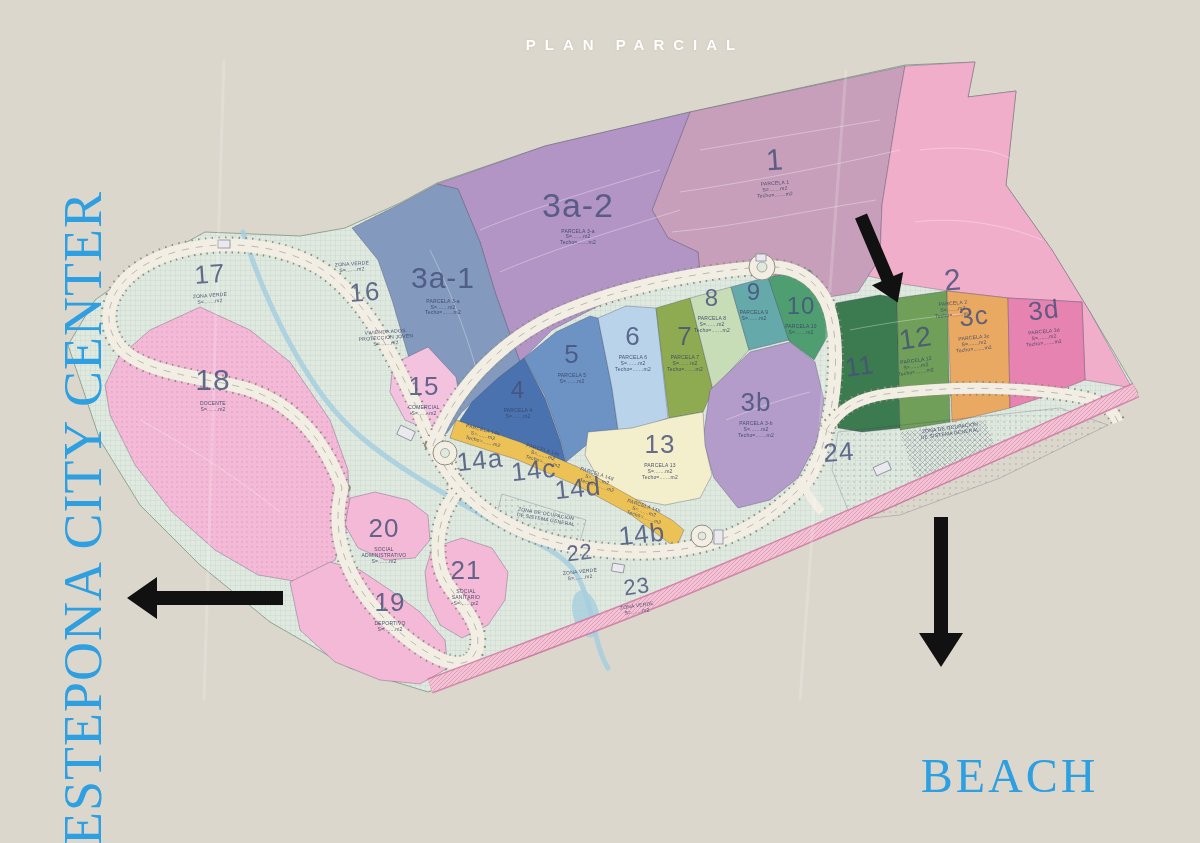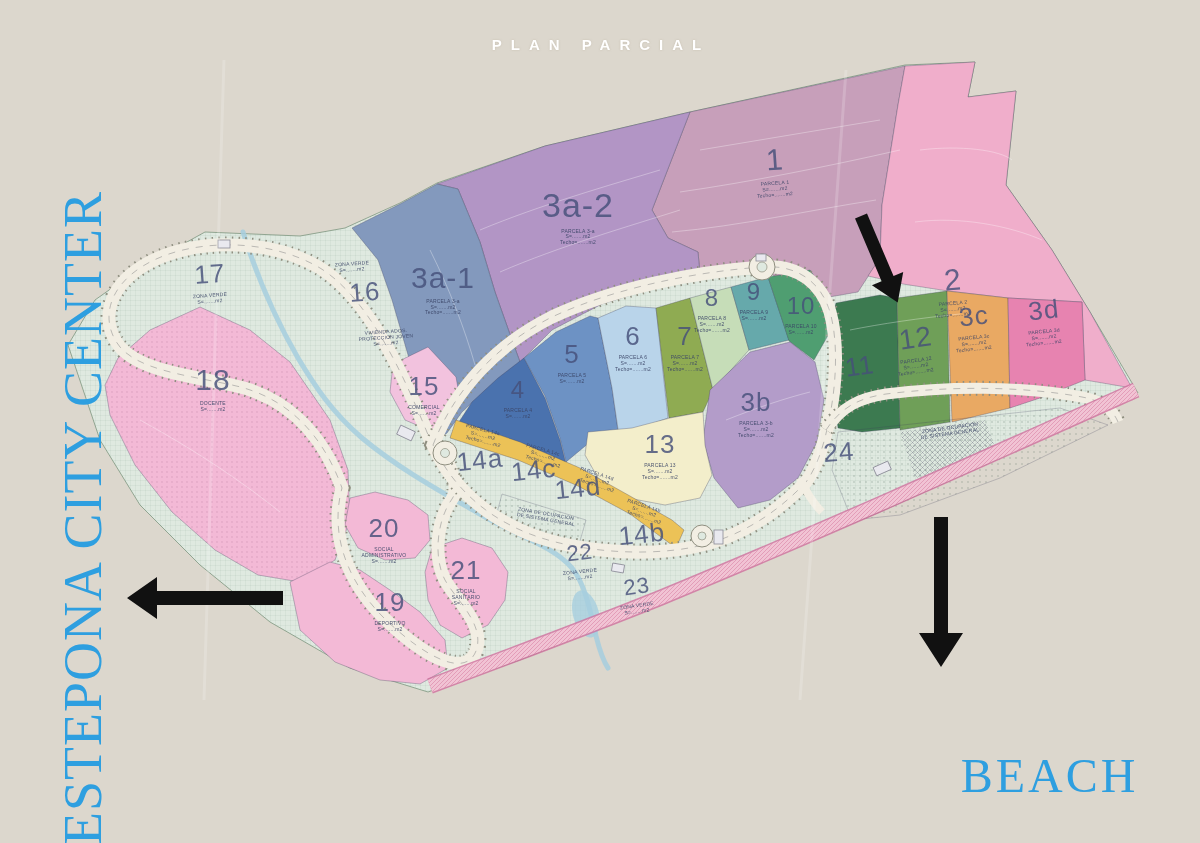--- a/index.html
+++ b/index.html
@@ -1,24 +1,24 @@
 <!DOCTYPE html>
 <html><head>
 <meta charset="utf-8">
 <style>
   html,body{margin:0;padding:0;}
   body{width:1200px;height:843px;overflow:hidden;font-family:"Liberation Sans",sans-serif;}
   .stage{position:relative;width:1200px;height:843px;background:#dcd7cd;}
   svg{position:absolute;left:0;top:0;}
-  .plan-title{position:absolute;left:601px;top:36px;transform:translateX(-50%);
+  .plan-title{position:absolute;left:635px;top:36px;transform:translateX(-50%);
     font-size:15px;font-weight:bold;letter-spacing:9px;color:#ffffff;white-space:nowrap;
     font-family:"Liberation Sans",sans-serif;text-shadow:0 0 2px rgba(180,170,150,.6);}
   .city-label{position:absolute;left:52px;top:845px;transform:rotate(-90deg);transform-origin:0 0;
     font-family:"Liberation Serif",serif;font-size:54px;letter-spacing:1px;color:#2e9fe0;white-space:nowrap;}
-  .beach-label{position:absolute;left:942px;top:748px;width:215px;text-align:center;
+  .beach-label{position:absolute;left:902px;top:748px;width:215px;text-align:center;
     font-family:"Liberation Serif",serif;font-size:48px;letter-spacing:3px;color:#2e9fe0;}
   .pnum{font-family:"Liberation Sans",sans-serif;opacity:.82;letter-spacing:1px;}
   .psub{font-family:"Liberation Sans",sans-serif;opacity:.9;letter-spacing:.2px;}
   text{user-select:none;}
 </style>
 </head>
 <body>
 
 <div class="stage" style="background: rgb(220, 215, 205);">
 

